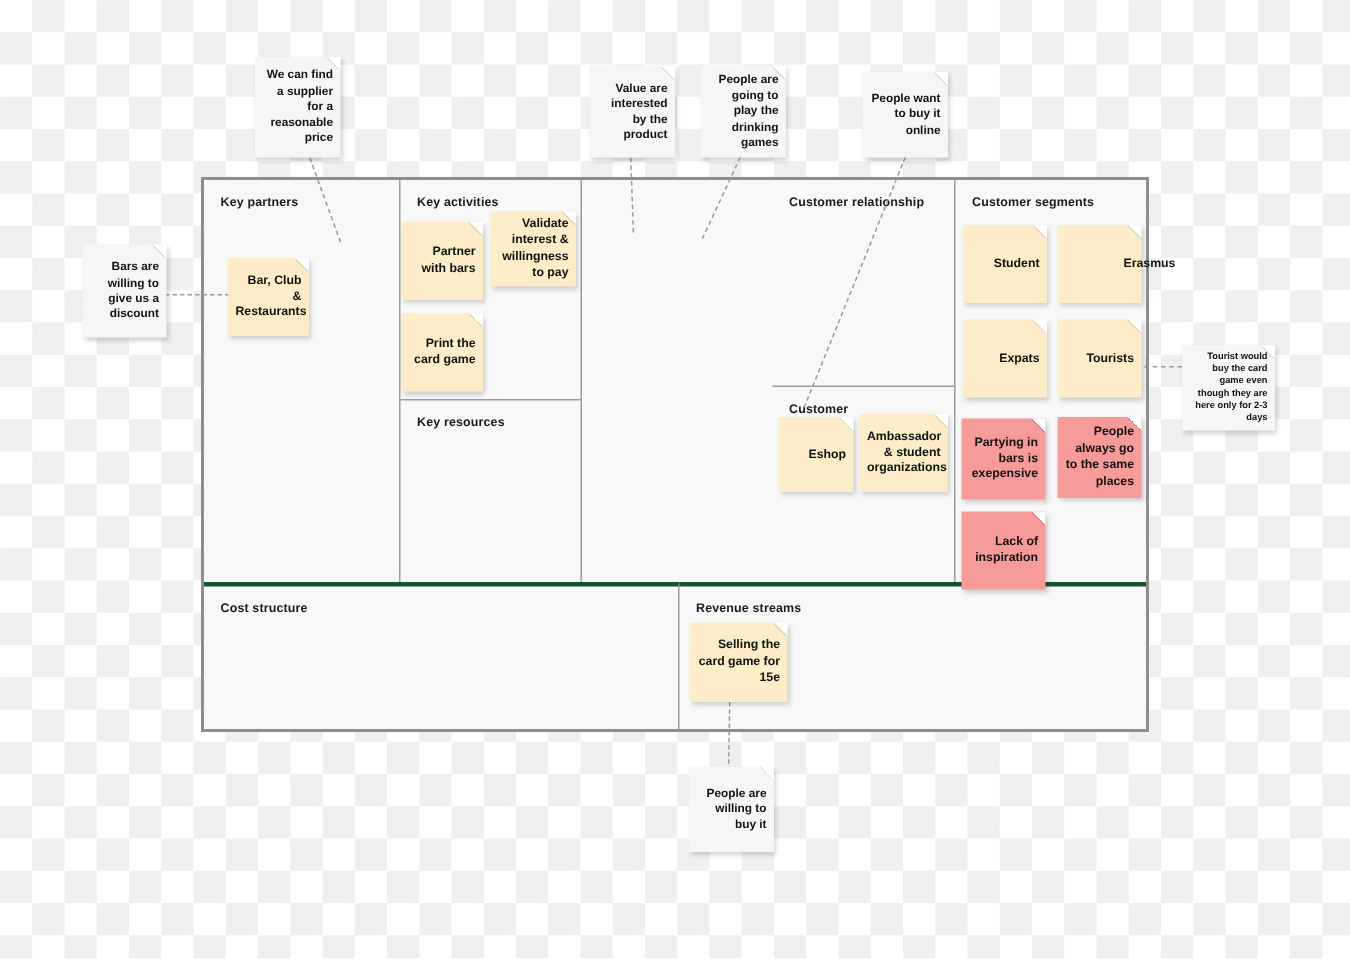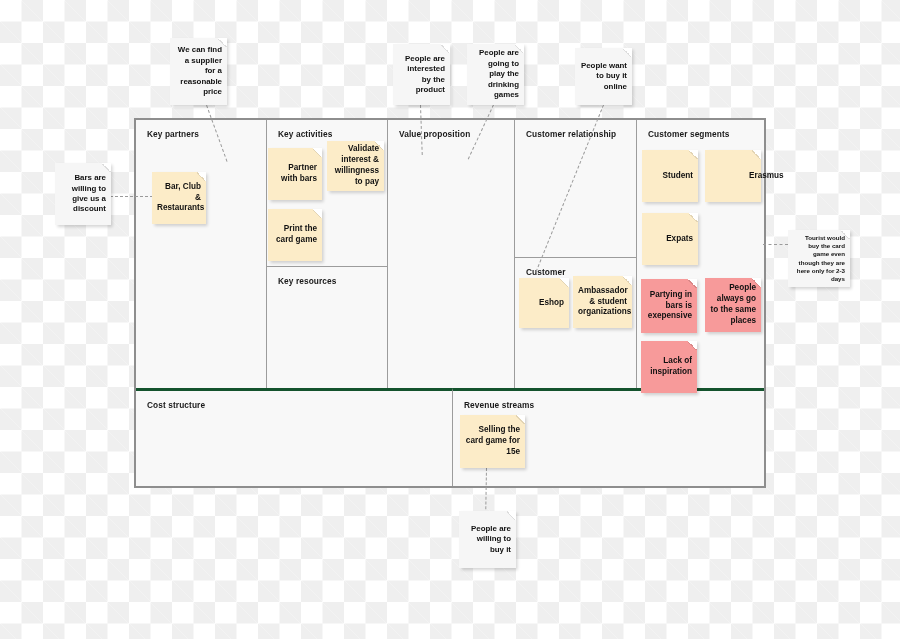--- a/index.html
+++ b/index.html
@@ -120,23 +120,20 @@
     </div>
 
     <div class="cell bot-line" style="left:131px; top:0; width:121px; height:147px;">
       <div class="cell-title">Key activities</div>
     </div>
 
     <div class="cell" style="left:131px; top:147px; width:121px; height:121px;">
       <div class="cell-title">Key resources</div>
     </div>
 
-    <div class="cell" style="left:252px; top:0; width:127px; height:268px;">
-      <div class="cell-title">Value proposition</div>
-    </div>
 
     <div class="cell bot-line" style="left:379px; top:0; width:122px; height:138px;">
       <div class="cell-title">Customer relationship</div>
     </div>
 
     <div class="cell" style="left:379px; top:138px; width:122px; height:130px;">
       <div class="cell-title">Customer</div>
     </div>
 
     <div class="cell no-right" style="left:501px; top:0; width:127px; height:268px;">
@@ -176,40 +173,43 @@
 
   <div class="note yellow" style="left:642px; top:150px; width:56px; height:52px;">
     <span>Student</span>
   </div>
   <div class="note yellow" style="left:705px; top:150px; width:56px; height:52px;padding-left:44px;">
     <span>Erasmus</span>
   </div>
   <div class="note yellow" style="left:642px; top:213px; width:56px; height:52px;">
     <span>Expats</span>
   </div>
+  <div class="note yellow" style="left:705px; top:213px; width:56px; height:52px;">
+    <span>Tourists</span>
+  </div>
   <div class="note pink" style="left:641px; top:279px; width:56px; height:54px;">
     <span>Partying in bars is exepensive</span>
   </div>
   <div class="note pink" style="left:705px; top:278px; width:56px; height:54px;">
     <span>People always go to the same places</span>
   </div>
   <div class="note pink" style="left:641px; top:341px; width:56px; height:52px;">
     <span>Lack of inspiration</span>
   </div>
 
   <div class="note yellow" style="left:460px; top:415px; width:65px; height:53px;">
     <span>Selling the card game for 15e</span>
   </div>
 
   <div class="note grey" style="left:170px; top:38px; width:57px; height:67px;">
     <span>We can find a supplier for a reasonable price</span>
   </div>
 
   <div class="note grey" style="left:393px; top:44px; width:57px; height:61px;">
-    <span>People are interested by the product</span>
+    <span>Value are interested by the product</span>
   </div>
 
   <div class="note grey" style="left:467px; top:44px; width:57px; height:61px;">
     <span>People are going to play the drinking games</span>
   </div>
 
   <div class="note grey" style="left:575px; top:48px; width:57px; height:57px;">
     <span>People want to buy it online</span>
   </div>
 

